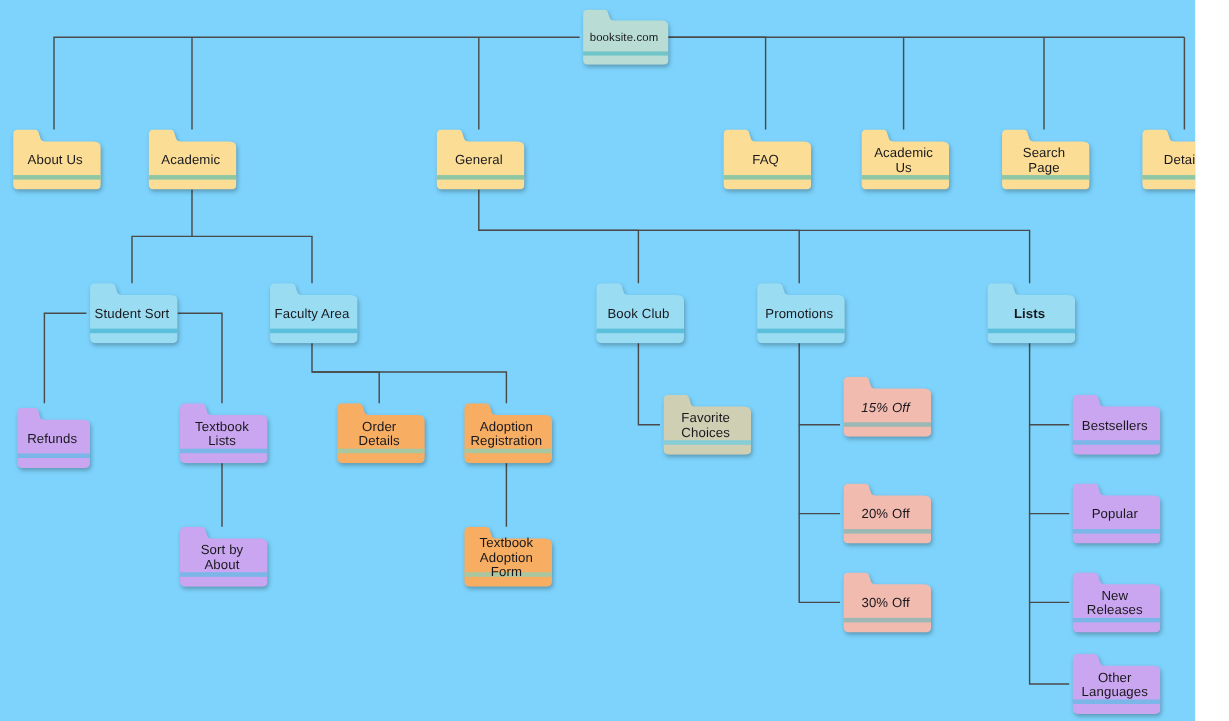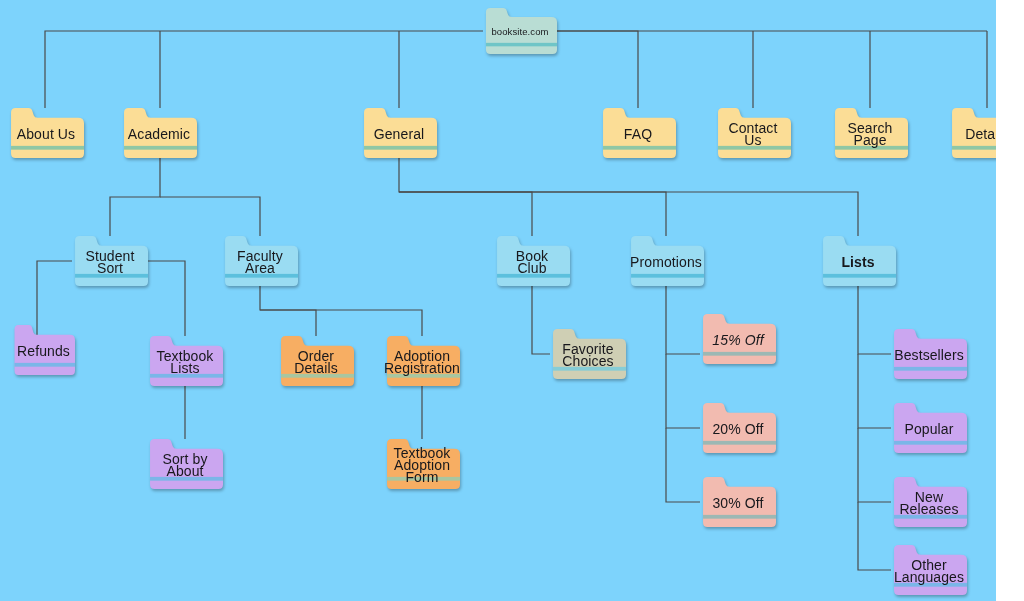--- a/index.html
+++ b/index.html
@@ -45,21 +45,21 @@
   .folder .label {
     position: absolute;
     left: 0;
     right: 0;
     top: 0;
     bottom: 0;
     display: flex;
     align-items: center;
     justify-content: center;
     text-align: center;
-    font-size: 14px;
+    font-size: 11px;
     line-height: 12px;
     color: #18181c;
     letter-spacing: 0.1px;
     padding: 10px 6px 8px 6px;
     box-sizing: border-box;
     white-space: pre-line;
   }
   .node.root .label { font-size: 9.5px; }
 </style>
 </head>
@@ -140,21 +140,21 @@
           </svg>
           <div class="label">FAQ</div>
         </div>
       </div>
       <div class="node" style="left: 715px; top: 108px; width: 76px; height: 50px;">
         <div class="folder">
           <svg class="shape" viewBox="0 0 100 66" preserveAspectRatio="none">
             <path d="M 4 6 Q 4 0 10 0 L 27 0 Q 31 0 32 4 L 34 10 Q 35 13 39 13 L 92 13 Q 100 13 100 20 L 100 60 Q 100 66 94 66 L 10 66 Q 4 66 4 60 Z" fill="#fbdd96"></path>
             <rect x="4" y="50" width="96" height="5" fill="#8fc7a5"></rect>
           </svg>
-          <div class="label">Contact Us</div>
+          <div class="label">Academic Us</div>
         </div>
       </div>
       <div class="node" style="left: 832px; top: 108px; width: 76px; height: 50px;">
         <div class="folder">
           <svg class="shape" viewBox="0 0 100 66" preserveAspectRatio="none">
             <path d="M 4 6 Q 4 0 10 0 L 27 0 Q 31 0 32 4 L 34 10 Q 35 13 39 13 L 92 13 Q 100 13 100 20 L 100 60 Q 100 66 94 66 L 10 66 Q 4 66 4 60 Z" fill="#fbdd96"></path>
             <rect x="4" y="50" width="96" height="5" fill="#8fc7a5"></rect>
           </svg>
           <div class="label">Search Page</div>
         </div>
@@ -206,21 +206,21 @@
       </div>
       <div class="node" style="left: 820px; top: 236px; width: 76px; height: 50px; font-weight: bold;">
         <div class="folder">
           <svg class="shape" viewBox="0 0 100 66" preserveAspectRatio="none">
             <path d="M 4 6 Q 4 0 10 0 L 27 0 Q 31 0 32 4 L 34 10 Q 35 13 39 13 L 92 13 Q 100 13 100 20 L 100 60 Q 100 66 94 66 L 10 66 Q 4 66 4 60 Z" fill="#9adcf2"></path>
             <rect x="4" y="50" width="96" height="5" fill="#5cc0dd"></rect>
           </svg>
           <div class="label">Lists</div>
         </div>
       </div>
-      <div class="node" style="left: -1px; top: 325px; width: 76px; height: 50px; padding-left: 13px;">
+      <div class="node" style="left: -1px; top: 340px; width: 76px; height: 50px; padding-left: 13px;">
         <div class="folder">
           <svg class="shape" viewBox="0 0 100 66" preserveAspectRatio="none">
             <path d="M 4 6 Q 4 0 10 0 L 27 0 Q 31 0 32 4 L 34 10 Q 35 13 39 13 L 92 13 Q 100 13 100 20 L 100 60 Q 100 66 94 66 L 10 66 Q 4 66 4 60 Z" fill="#cba6f0"></path>
             <rect x="4" y="50" width="96" height="5" fill="#7ab6e8"></rect>
           </svg>
           <div class="label">Refunds</div>
         </div>
       </div>
       <div class="node" style="left: 147px; top: 336px; width: 76px; height: 50px;">
         <div class="folder">

